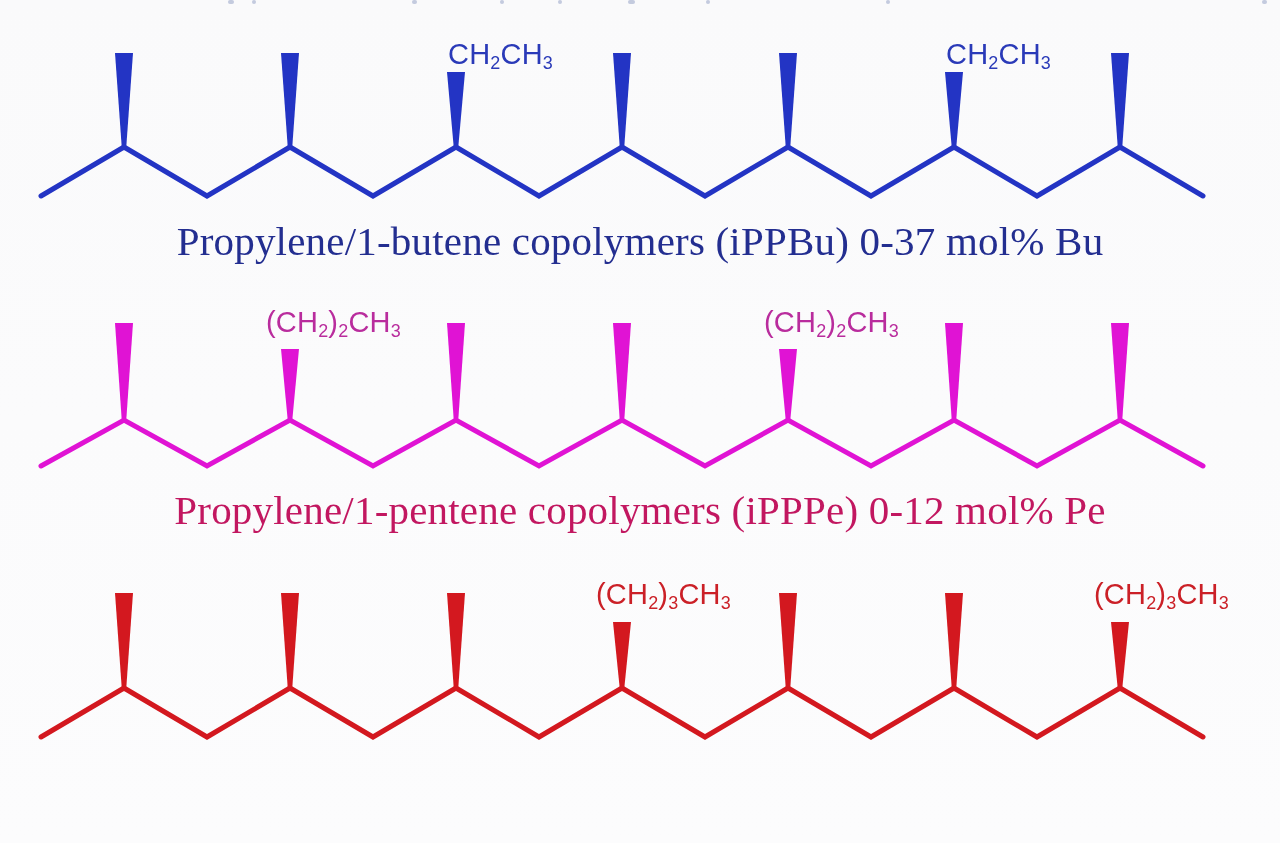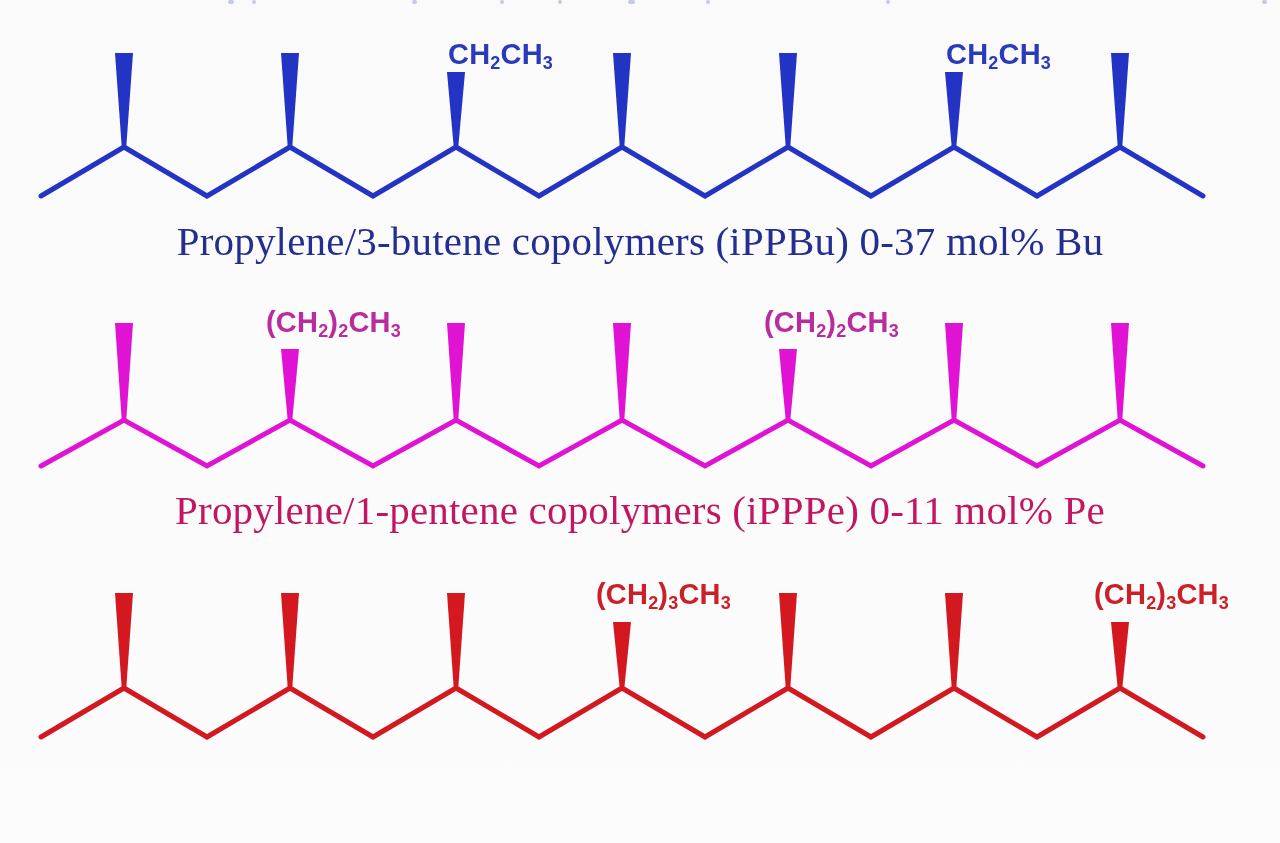--- a/index.html
+++ b/index.html
@@ -31,21 +31,21 @@
     font-family: "Liberation Serif", serif;
     font-size: 41px;
     font-weight: normal;
     letter-spacing: 0.2px;
     white-space: nowrap;
   }
   .sublabel {
     position: absolute;
     font-family: "Liberation Sans", sans-serif;
     font-size: 29px;
-    font-weight: 700;
+    font-weight: 400;
     white-space: nowrap;
     letter-spacing: 0.2px;
   }
   .sublabel sub {
     font-size: 0.62em;
     line-height: 0;
     vertical-align: -0.28em;
   }
   .crop-artifact {
     position: absolute;
@@ -89,22 +89,22 @@
 
   <div id="labels-layer">
       <div class="sublabel" style="left: 448px; top: 38px; color: rgb(42, 58, 184);"><span>CH</span><sub>2</sub><span>CH</span><sub>3</sub></div>
       <div class="sublabel" style="left: 946px; top: 38px; color: rgb(42, 58, 184);"><span>CH</span><sub>2</sub><span>CH</span><sub>3</sub></div>
       <div class="sublabel" style="left: 266px; top: 306px; color: rgb(185, 44, 157);"><span>(CH</span><sub>2</sub><span>)</span><sub>2</sub><span>CH</span><sub>3</sub></div>
       <div class="sublabel" style="left: 764px; top: 306px; color: rgb(185, 44, 157);"><span>(CH</span><sub>2</sub><span>)</span><sub>2</sub><span>CH</span><sub>3</sub></div>
       <div class="sublabel" style="left: 596px; top: 578px; color: rgb(203, 32, 39);"><span>(CH</span><sub>2</sub><span>)</span><sub>3</sub><span>CH</span><sub>3</sub></div>
       <div class="sublabel" style="left: 1094px; top: 578px; color: rgb(203, 32, 39);"><span>(CH</span><sub>2</sub><span>)</span><sub>3</sub><span>CH</span><sub>3</sub></div>
     </div>
 
-  <div class="caption" style="top: 217px; color: rgb(35, 46, 144);">Propylene/3-butene copolymers (iPPBu) 0-37 mol% Bu</div>
-  <div class="caption" style="top: 486px; color: rgb(194, 23, 96);">Propylene/1-pentene copolymers (iPPPe) 0-11 mol% Pe</div>
+  <div class="caption" style="top: 217px; color: rgb(35, 46, 144);">Propylene/1-butene copolymers (iPPBu) 0-37 mol% Bu</div>
+  <div class="caption" style="top: 486px; color: rgb(194, 23, 96);">Propylene/1-pentene copolymers (iPPPe) 0-12 mol% Pe</div>
 
   <div id="artifacts-layer">
       <span class="crop-artifact" style="left: 228px; width: 6px;"></span>
       <span class="crop-artifact" style="left: 252px; width: 4px;"></span>
       <span class="crop-artifact" style="left: 412px; width: 5px;"></span>
       <span class="crop-artifact" style="left: 500px; width: 4px;"></span>
       <span class="crop-artifact" style="left: 558px; width: 4px;"></span>
       <span class="crop-artifact" style="left: 628px; width: 7px;"></span>
       <span class="crop-artifact" style="left: 706px; width: 4px;"></span>
       <span class="crop-artifact" style="left: 886px; width: 4px;"></span>

